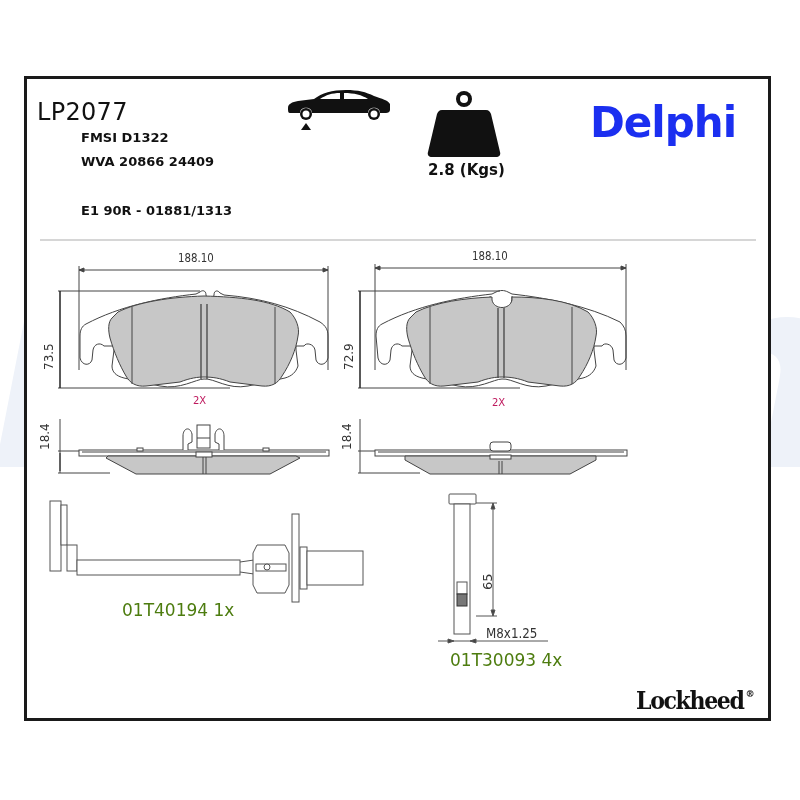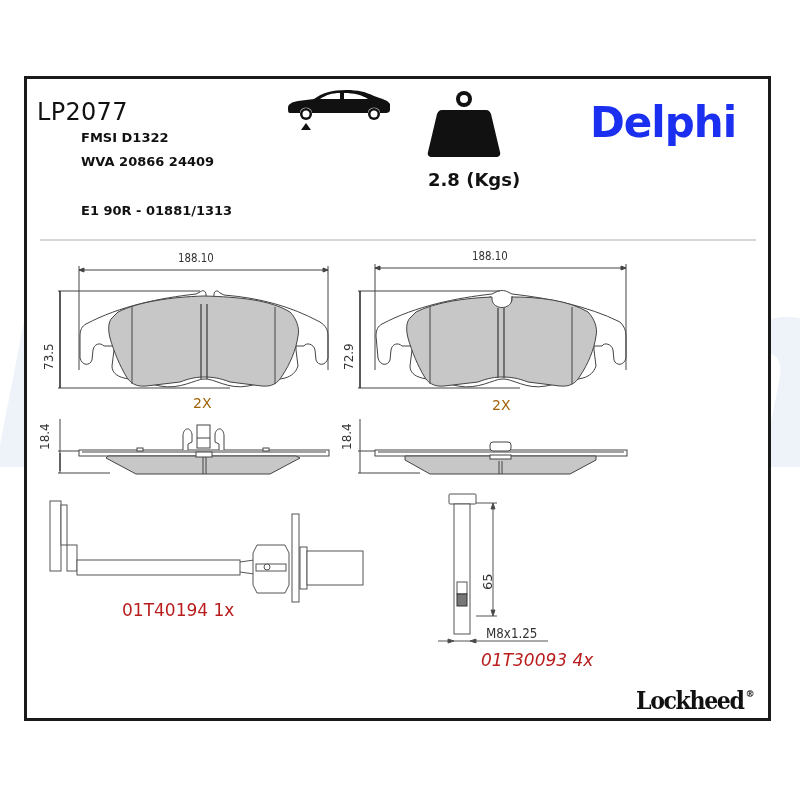--- a/index.html
+++ b/index.html
@@ -23,38 +23,38 @@
   }
 
   .hdr-code { position: absolute; left: 37px; top: 98px; font-size: 24px; font-weight: normal; letter-spacing: 0.3px; }
   .hdr-line { position: absolute; left: 37px; font-size: 13px; font-weight: bold; margin-left: 44px; }
   .hdr-fmsi { top: 130px; }
   .hdr-wva  { top: 154px; }
   .hdr-e1   { top: 203px; text-align: center; }
 
   .car-icon { position: absolute; left: 284px; top: 86px; }
   .weight-icon { position: absolute; left: 426px; top: 90px; }
-  .weight-label { position: absolute; left: 428px; top: 161px; font-size: 18px; font-weight: bold; margin-top: 8px; }
+  .weight-label { position: absolute; left: 428px; top: 161px; font-size: 15px; font-weight: bold; }
 
   .brand-delphi {
     position: absolute; left: 590px; top: 102px; font-size: 42px; font-weight: bold;
     color: #1b2ff0; letter-spacing: -1px; line-height: 1;
     font-family: "DejaVu Sans", sans-serif;
   }
 
   .separator { position: absolute; left: 40px; top: 239px; width: 716px; height: 2px; background: #d6d6d6; }
 
   .drawing { position: absolute; left: 0; top: 0; }
 
   .dim-text { position: absolute; font-family: "DejaVu Sans", sans-serif; font-size: 12px; color: #333; transform: scaleX(0.85); transform-origin: left top; }
   .dim-vert { position: absolute; font-family: "DejaVu Sans", sans-serif; font-size: 12px; color: #333; transform: rotate(-90deg); transform-origin: left top; }
 
-  .qty-text { position: absolute; font-size: 14px; color: #a16207; }
-
-  .part-label { position: absolute; font-family: "DejaVu Sans", sans-serif; font-size: 17px; color: #b91c1c; text-align: right; }
+  .qty-text { position: absolute; font-size: 10px; color: #be185d; }
+
+  .part-label { position: absolute; font-family: "DejaVu Sans", sans-serif; font-size: 17px; color: #4d7c0f; text-align: right; }
 
   .brand-lockheed {
     position: absolute; left: 636px; top: 686px; font-family: "DejaVu Serif", serif;
     font-weight: bold; font-size: 24px; color: #111; letter-spacing: -1.5px; transform: scaleX(0.92); transform-origin: left top;
   }
   .brand-lockheed sup { font-size: 10px; letter-spacing: 0; vertical-align: top; position: relative; top: 2px; margin-left: 2px; }
 </style>
 </head>
 <body>
 
@@ -198,17 +198,17 @@
 <div class="dim-vert" style="left:38px; top:450px;">18.4</div>
 
 <div class="dim-text" style="left:472px; top:249px;">188.10</div>
 <div class="dim-vert" style="left:342px; top:370px;">72.9</div>
 <div class="qty-text" style="left:492px; top:397px;">2X</div>
 <div class="dim-vert" style="left:340px; top:450px;">18.4</div>
 
 <div class="part-label" style="left:122px; top:600px;">01T40194 1x</div>
 <div class="dim-vert" style="left:480px; top:590px; font-size:13px;">65</div>
 <div class="dim-text" style="left:486px; top:625px; font-size:14px;">M8x1.25</div>
-<div class="part-label" style="left:481px; top:650px;font-style:italic;">01T30093 4x</div>
+<div class="part-label" style="left:450px; top:650px;">01T30093 4x</div>
 
 <div class="brand-lockheed">
   <span>Lockheed</span><sup>®</sup>
 </div>
 
 </body></html>

